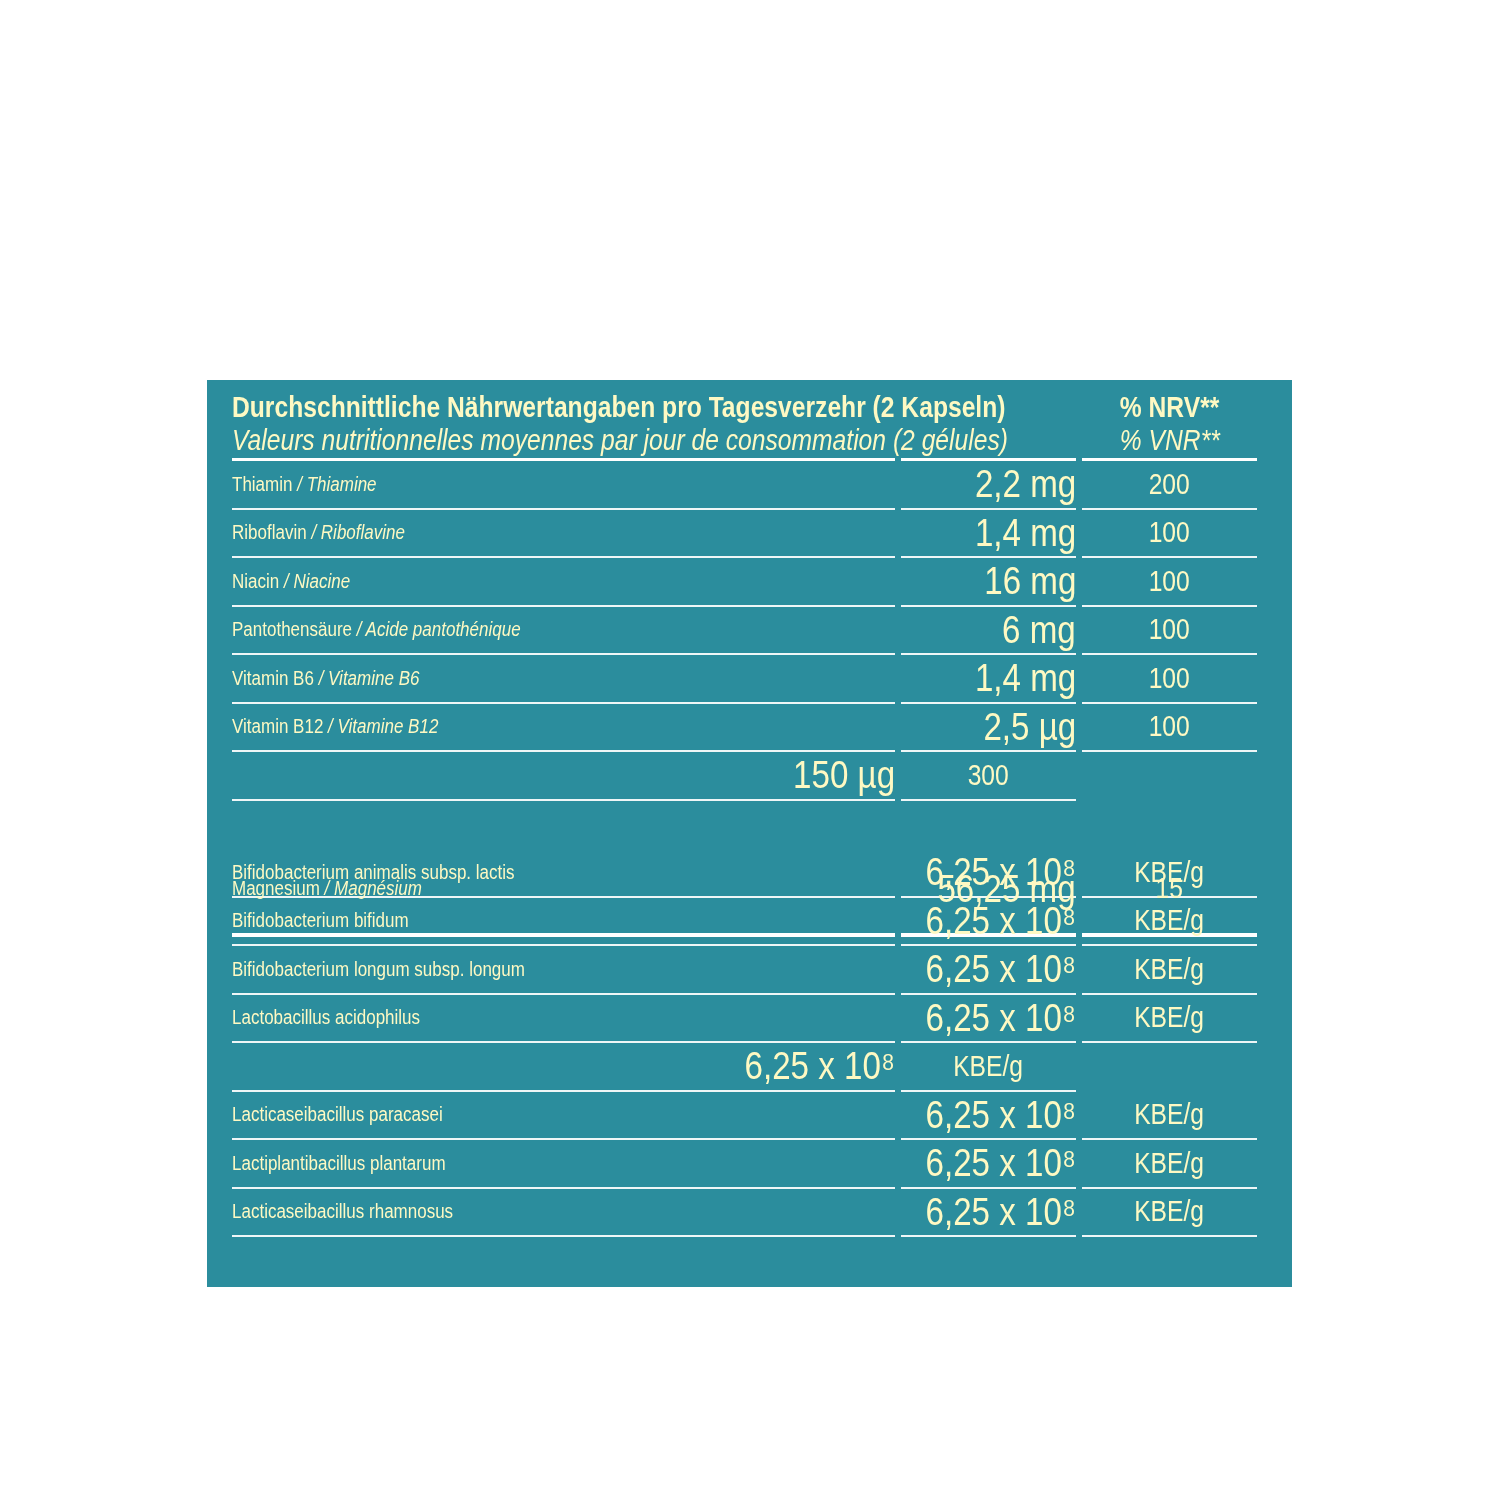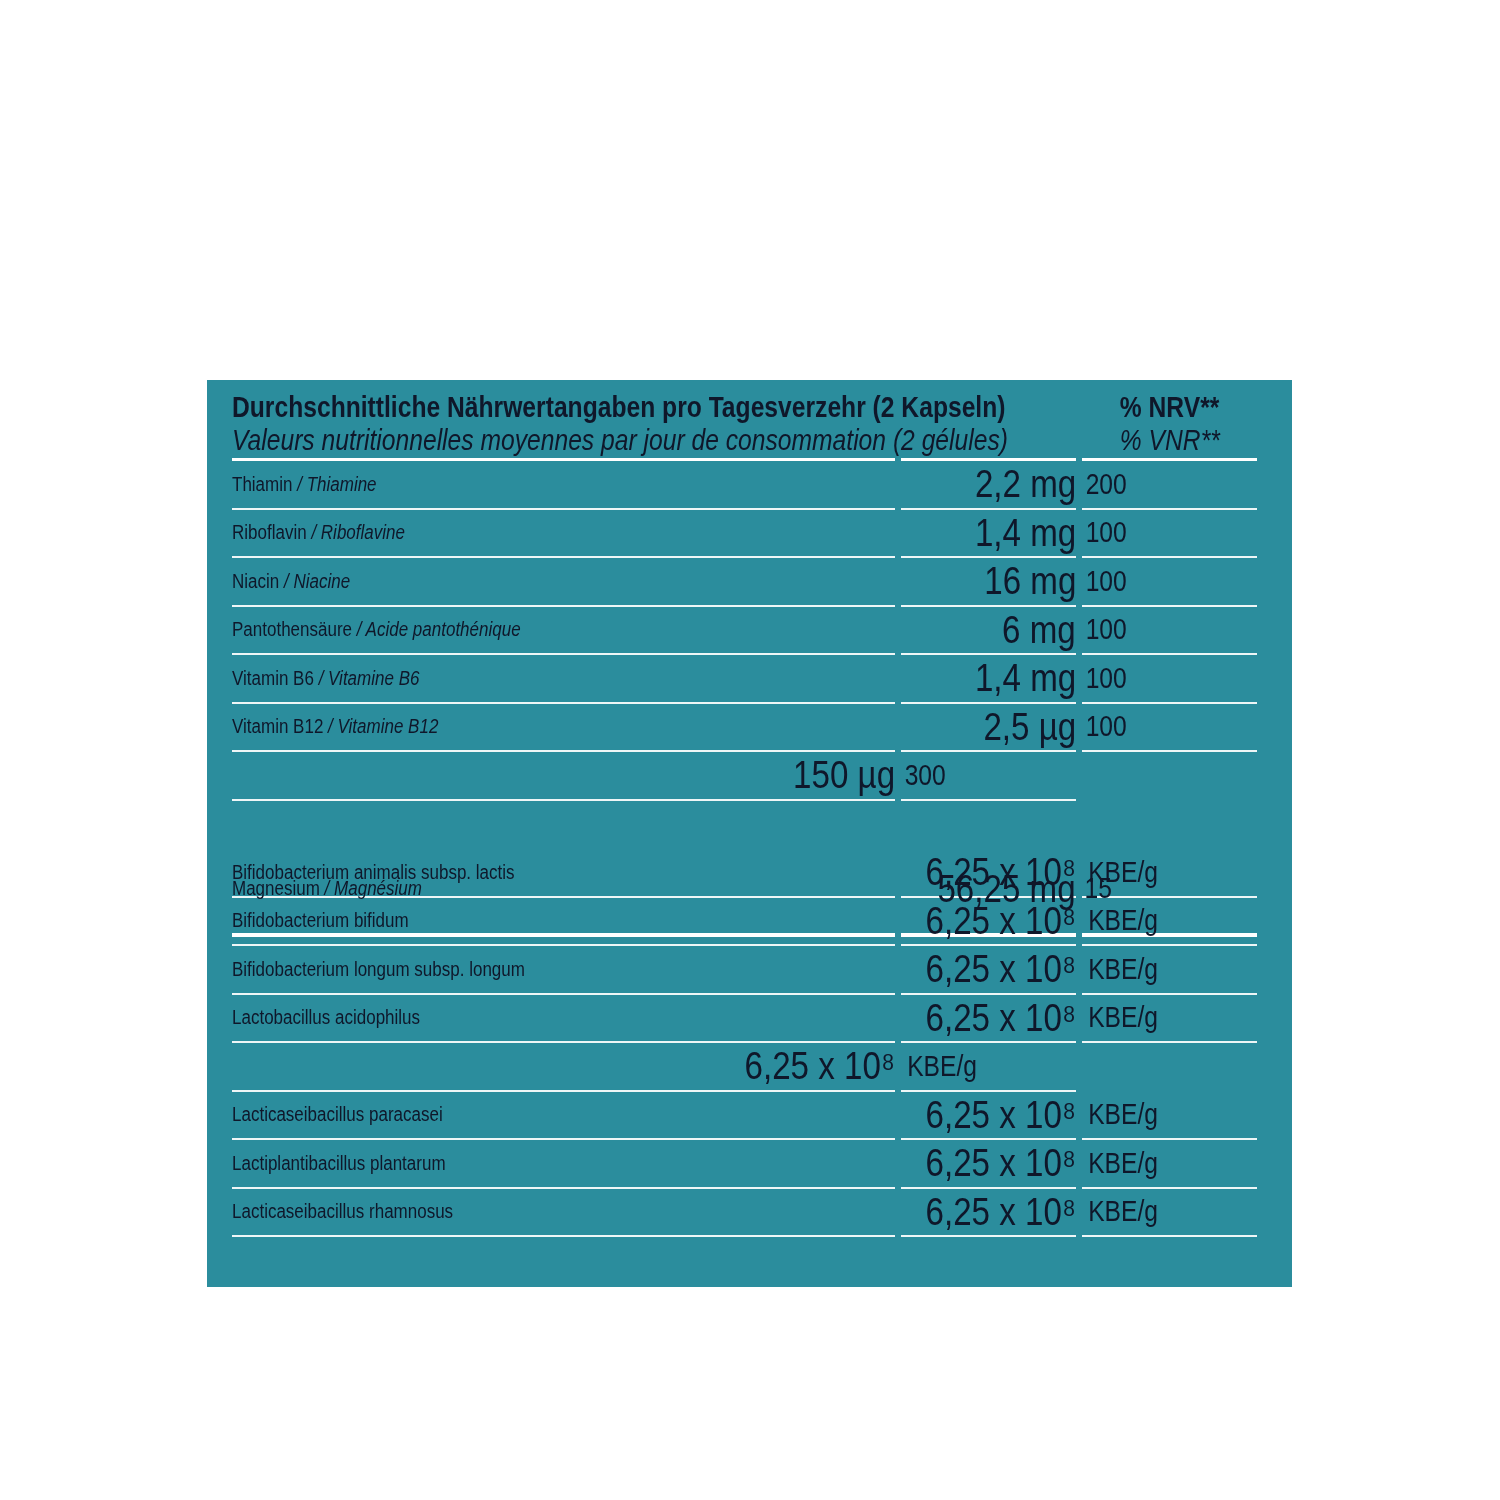--- a/index.html
+++ b/index.html
@@ -71,34 +71,35 @@
   .row .name-cell {
     white-space: nowrap;
     font-size: 20px;
   }
   .row .amount-cell {
     justify-content: flex-end;
     font-size: 39px;
     white-space: nowrap;
   }
   .row .pct-cell {
+    justify-content: center;
     font-size: 29px;
     white-space: nowrap;
   }
   .row.thick .cell {
     border-bottom: 4px solid #ffffff;
     margin-top: 44px;
   }
   .name-wrap { white-space: pre; }
 </style>
 </head>
 <body>
 
 <div class="canvas">
-  <div class="panel" id="panel" style="background: rgb(43, 141, 157); color: #0f172a;">
+  <div class="panel" id="panel" style="background: rgb(43, 141, 157); color: #fef9c3;">
 
     <div class="grid3 hdr">
       <div class="cell title-cell">
         <div class="hline b"><span class="cx">Durchschnittliche Nährwertangaben pro Tagesverzehr (2 Kapseln)</span></div>
         <div class="hline it"><span class="cx">Valeurs nutritionnelles moyennes par jour de consommation (2 gélules)</span></div>
       </div>
       <div class="cell"></div>
       <div class="cell pct-cell">
         <div class="hline b"><span class="cx-c">% NRV**</span></div>
         <div class="hline it"><span class="cx-c">% VNR**</span></div>

